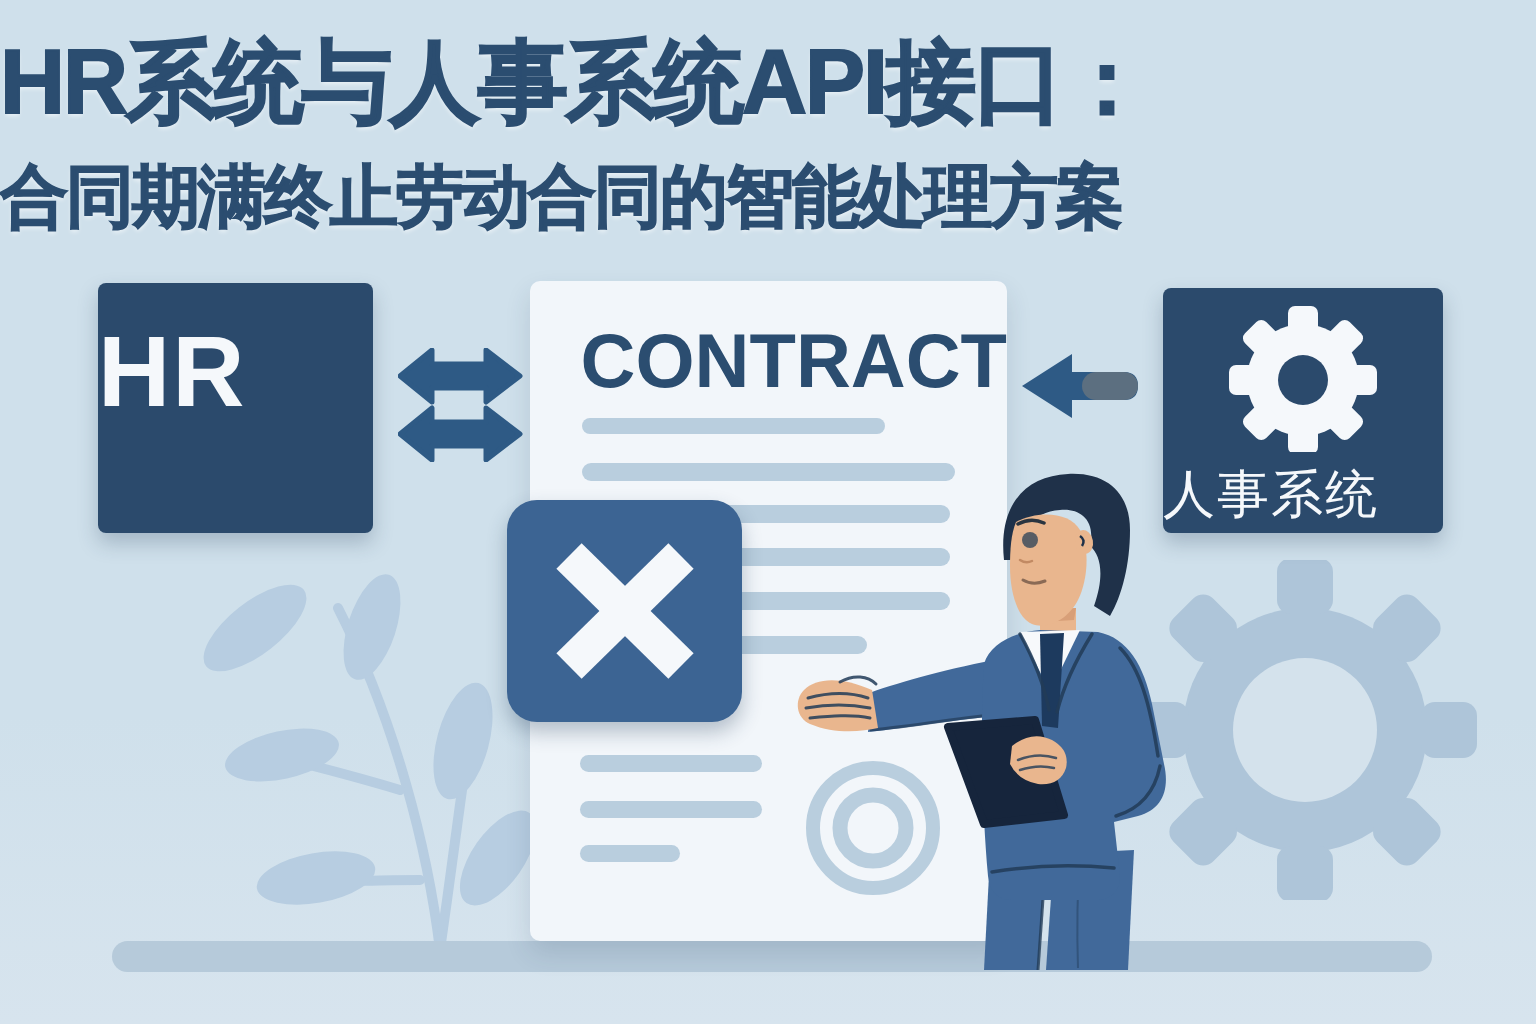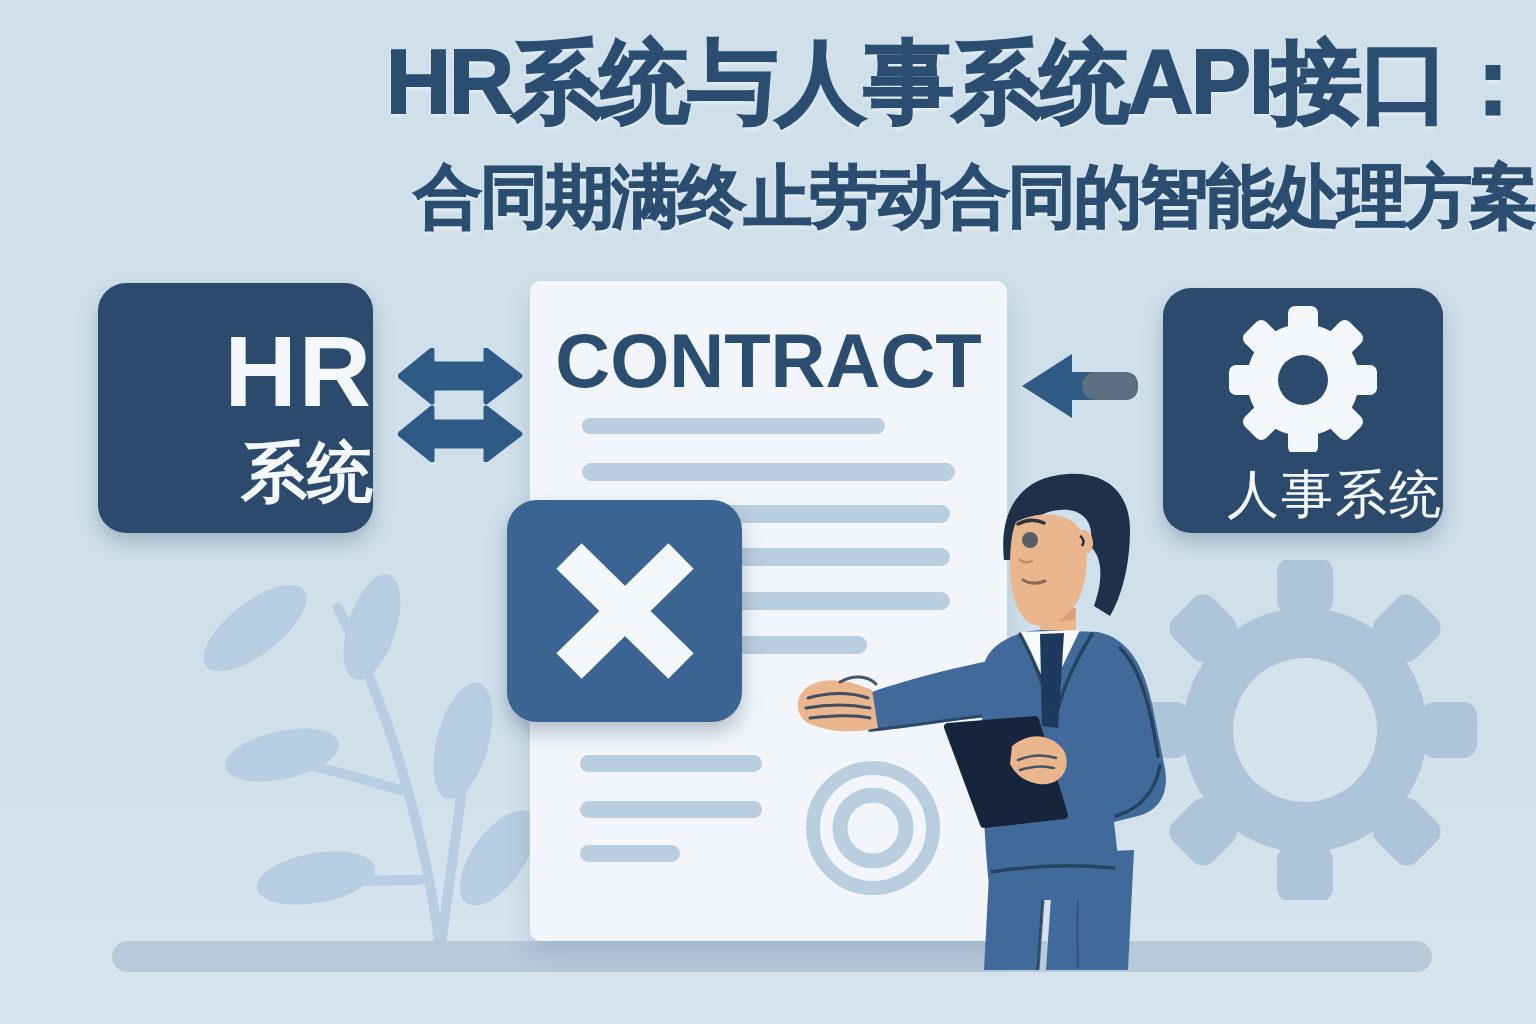--- a/index.html
+++ b/index.html
@@ -16,37 +16,37 @@
   *{margin:0;padding:0;box-sizing:border-box;}
   html,body{width:1536px;height:1024px;overflow:hidden;}
   body{
     font-family:"Liberation Sans","DejaVu Sans",sans-serif;
     background:linear-gradient(180deg,var(--background) 0%,var(--background) 70%,var(--background_lower) 100%);
     position:relative;
   }
   .scene{position:absolute;inset:0;}
   .abs{position:absolute;}
   
-  .title-wrap{position:absolute;left:0;top:22px;width:1536px;text-align:right;color:var(--title_text);}
+  .title-wrap{position:absolute;left:0;top:22px;width:1536px;text-align:left;color:var(--title_text);}
   .title-line1{font-size:90px;font-weight:700;letter-spacing:-2px;-webkit-text-stroke:2px var(--title_text);
     text-shadow:0 3px 4px rgba(255,255,255,.55);white-space:nowrap;}
   .title-line2{margin-top:8px;font-size:68px;font-weight:700;letter-spacing:-2px;-webkit-text-stroke:1.5px var(--title_text);
     text-shadow:0 3px 4px rgba(255,255,255,.55);white-space:nowrap;}
   
-  .navy-card{background:var(--card_navy);border-radius:28px;box-shadow:0 10px 20px rgba(34,58,88,.25);
-    color:var(--card_text);text-align:right;}
+  .navy-card{background:var(--card_navy);border-radius:8px;box-shadow:0 10px 20px rgba(34,58,88,.25);
+    color:var(--card_text);text-align:left;}
   .hr-card{left:98px;top:283px;width:275px;height:250px;}
   .hr-acronym{font-size:100px;font-weight:700;line-height:1;margin-top:38px;letter-spacing:2px;}
   .hr-label{font-size:66px;font-weight:700;line-height:1;margin-top:18px;}
   .personnel-card{left:1163px;top:288px;width:280px;height:245px;}
   .personnel-label{font-size:52px;font-weight:400;letter-spacing:2px;margin-top:4px;}
   
   .contract{left:530px;top:281px;width:477px;height:660px;background:var(--contract_bg);
     border-radius:10px;box-shadow:0 12px 26px rgba(34,58,88,.14);}
-  .contract-heading{position:absolute;left:0;top:36px;width:100%;text-align:center;
+  .contract-heading{position:absolute;left:0;top:36px;width:100%;text-align:right;
     font-size:76px;font-weight:700;color:var(--contract_heading);letter-spacing:0px;}
   .cline{position:absolute;background:var(--contract_line);border-radius:9px;}
   
   .x-card{left:507px;top:500px;width:235px;height:222px;background:var(--x_card_blue);
     border-radius:30px;box-shadow:0 10px 20px rgba(34,58,88,.3);}
   .floor-bar{left:112px;top:941px;width:1320px;height:31px;background:var(--floor_bar);border-radius:16px;}
   .z1{z-index:1}.z2{z-index:2}.z3{z-index:3}.z4{z-index:4}.z5{z-index:5}.z6{z-index:6}
 </style>
 </head>
 <body>
@@ -103,21 +103,20 @@
 
   <div class="abs z2 floor-bar"></div>
 
   <div class="title-wrap z4">
     <div class="title-line1">HR系统与人事系统API接口：</div>
     <div class="title-line2">合同期满终止劳动合同的智能处理方案</div>
   </div>
 
   <div class="abs z4 navy-card hr-card">
     <div class="hr-acronym">HR</div>
-    <div class="hr-label">系统</div>
   </div>
 
   <svg class="abs z4" style="left:398px;top:348px" width="126" height="114" viewBox="0 0 126 114">
     <g style="fill:var(--arrow_blue);stroke:var(--arrow_blue)" stroke-width="5" stroke-linejoin="round">
       <polygon points="2,28 34,2 34,16 88,16 88,2 122,28 88,54 88,40 34,40 34,54"></polygon>
       <polygon points="2,86 34,60 34,74 88,74 88,60 122,86 88,112 88,98 34,98 34,112"></polygon>
     </g>
   </svg>
 
   <div class="abs z3 contract">

